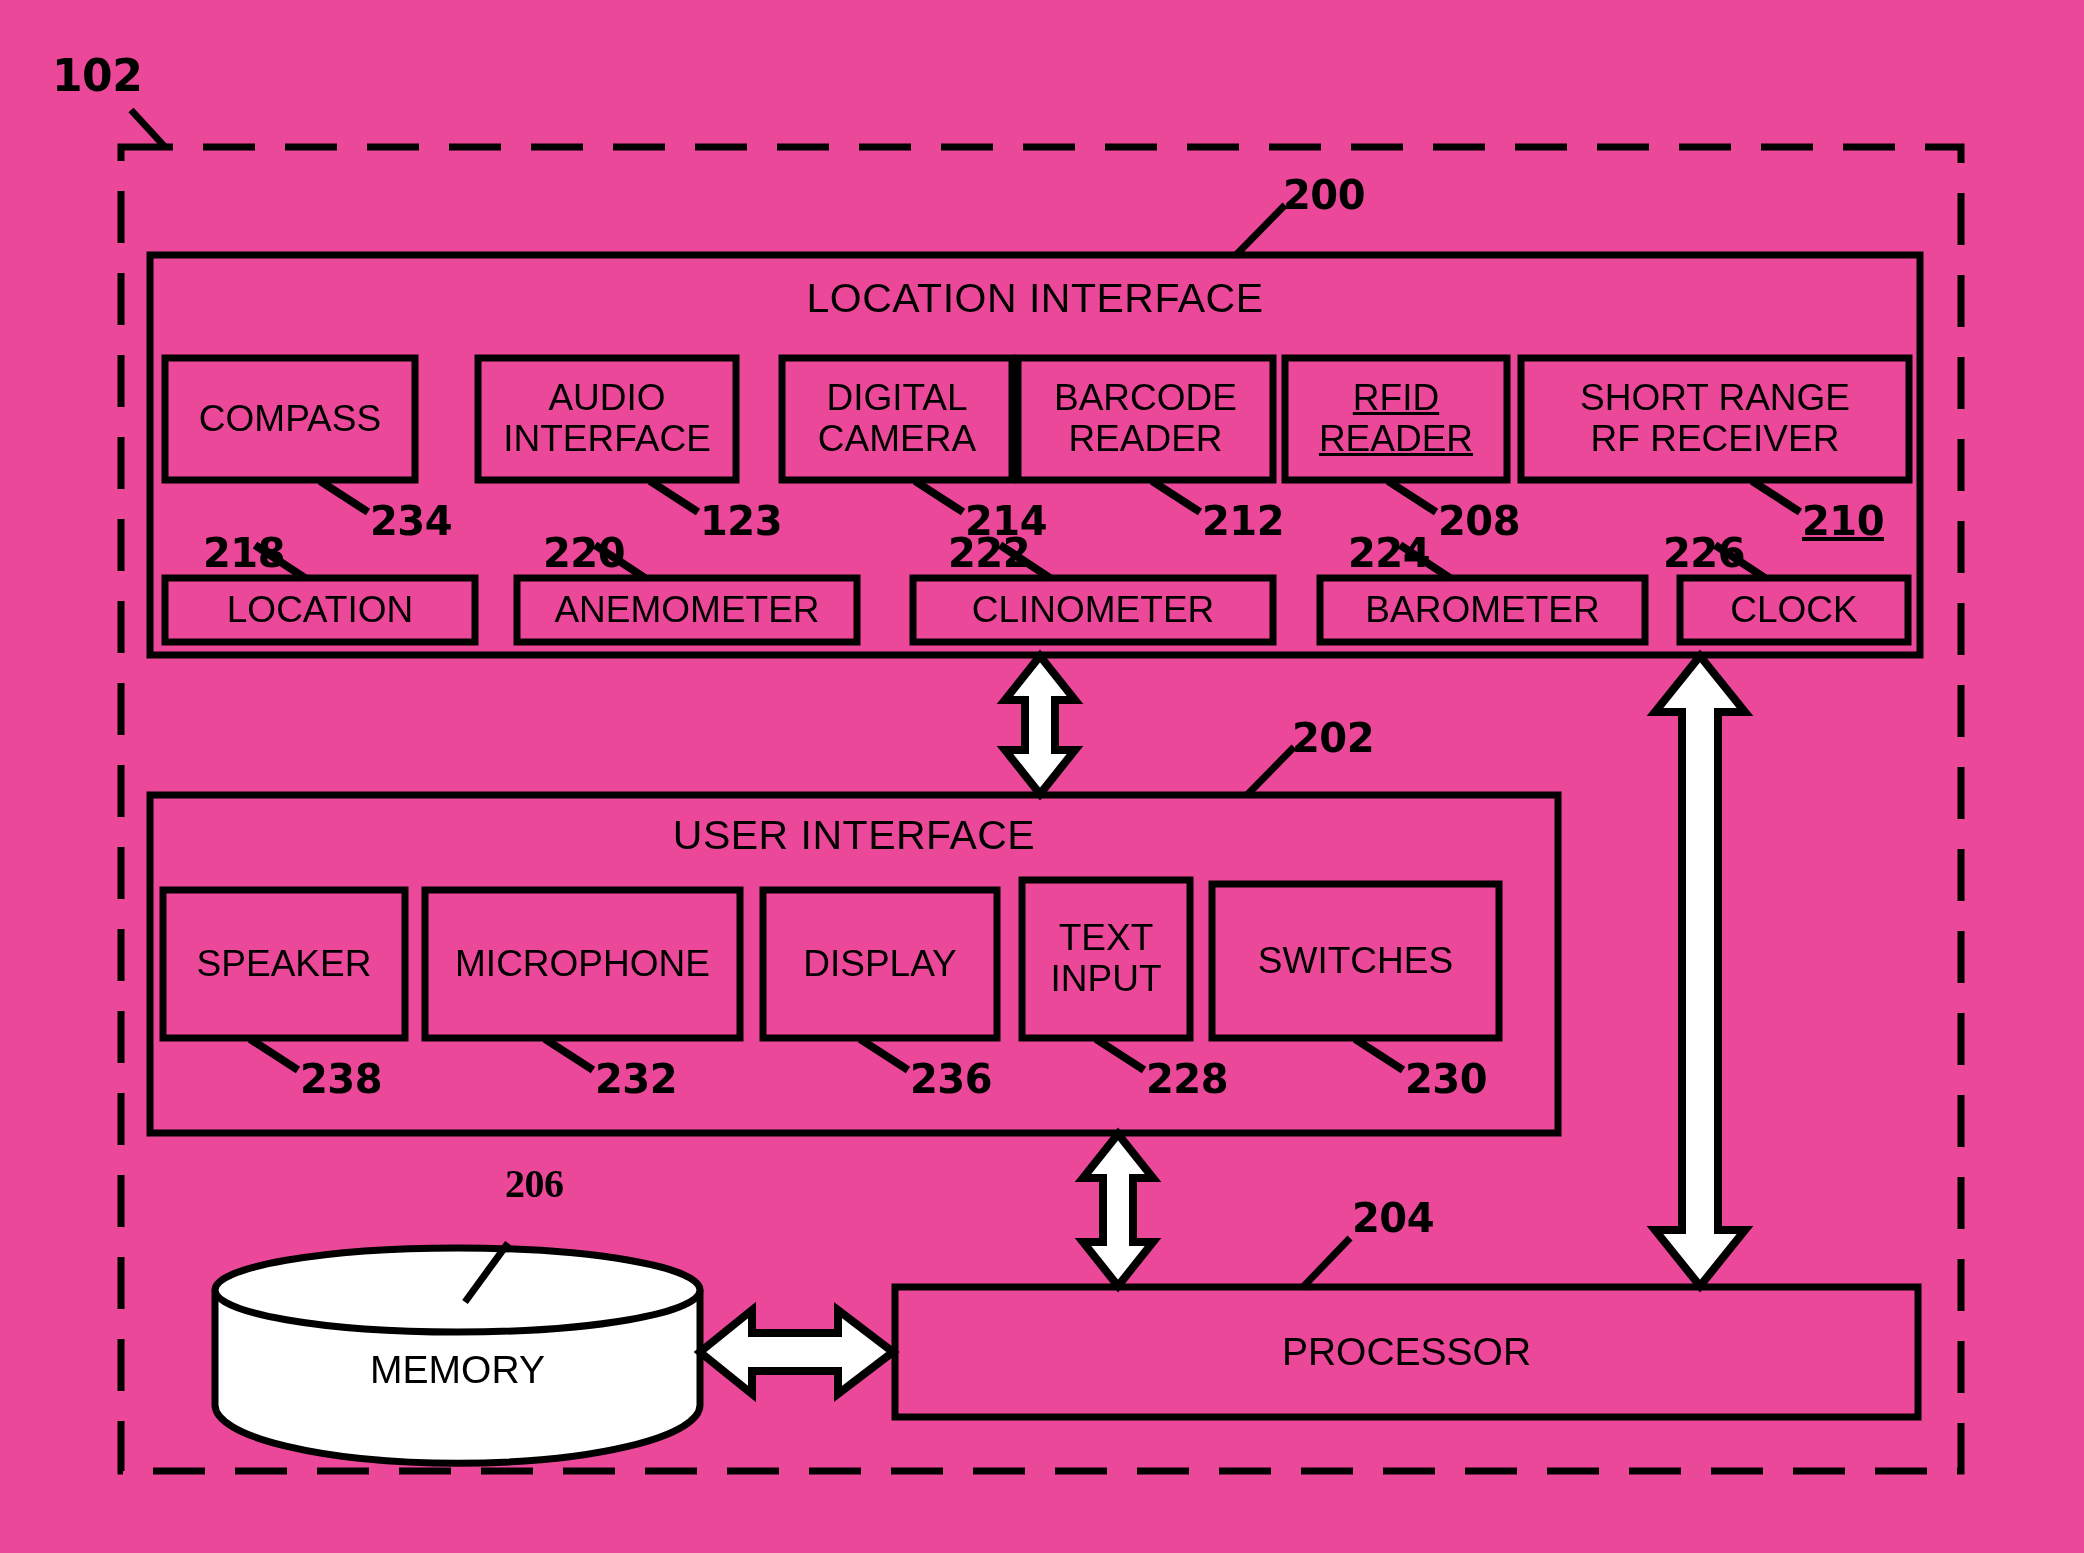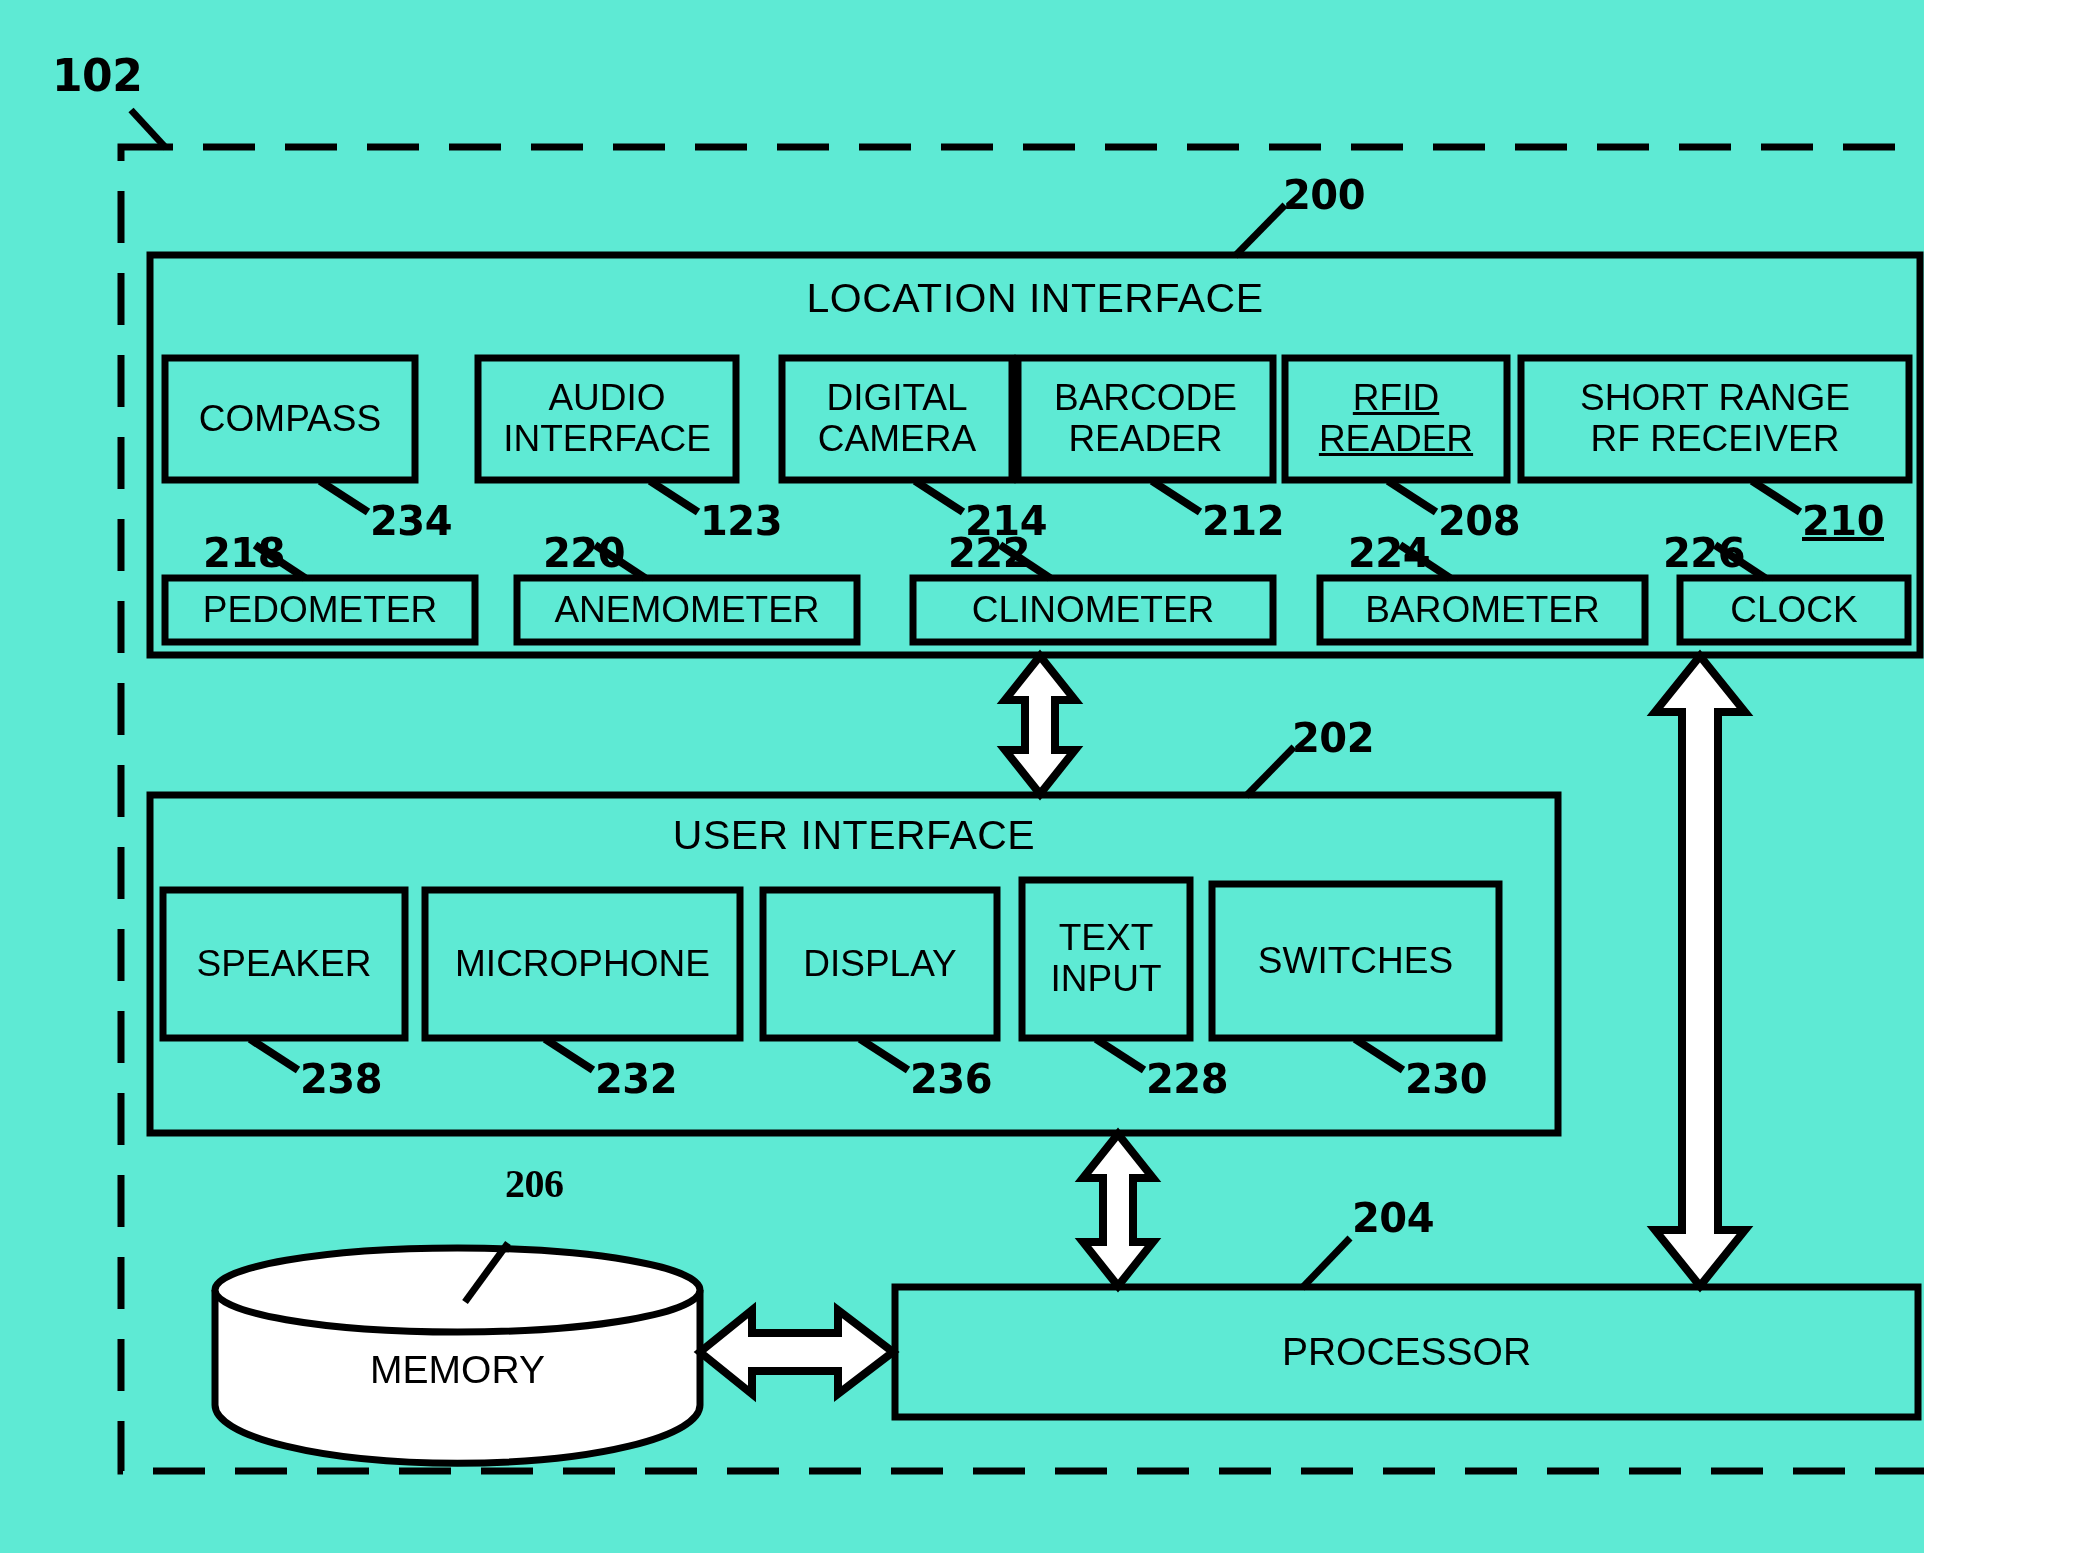--- a/index.html
+++ b/index.html
@@ -2,23 +2,23 @@
 <html><head>
 <meta charset="utf-8">
 <style>
   html, body {
     margin: 0;
     padding: 0;
     background: #ffffff;
   }
   #stage {
     position: relative;
-    width: 1924px;
+    width: 2084px;
     height: 1553px;
-    background: #5eead4;
+    background: #ec4899;
     font-family: "Liberation Sans", sans-serif;
     overflow: hidden;
   }
   svg#art {
     position: absolute;
     left: 0; top: 0;
     width: 2084px;
     height: 1553px;
   }
   .ref {
@@ -140,21 +140,21 @@
   <div class="cell-txt" style="left:1521px; top:358px; width:388px; height:122px; font-size:37px;">SHORT RANGE
 RF RECEIVER</div>
 
   <div class="ref" style="left:370px; top:498px;">234</div>
   <div class="ref" style="left:700px; top:498px;">123</div>
   <div class="ref" style="left:965px; top:498px;">214</div>
   <div class="ref" style="left:1202px; top:498px;">212</div>
   <div class="ref" style="left:1438px; top:498px;">208</div>
   <div class="ref" style="left:1802px; top:498px;text-decoration:underline;">210</div>
 
-  <div class="cell-txt" style="left:165px; top:578px; width:310px; height:64px; font-size:37px;">PEDOMETER</div>
+  <div class="cell-txt" style="left:165px; top:578px; width:310px; height:64px; font-size:37px;">LOCATION</div>
   <div class="cell-txt" style="left:517px; top:578px; width:340px; height:64px; font-size:37px;">ANEMOMETER</div>
   <div class="cell-txt" style="left:913px; top:578px; width:360px; height:64px; font-size:37px;">CLINOMETER</div>
   <div class="cell-txt" style="left:1320px; top:578px; width:325px; height:64px; font-size:37px;">BAROMETER</div>
   <div class="cell-txt" style="left:1680px; top:578px; width:228px; height:64px; font-size:37px;">CLOCK</div>
 
   <div class="ref" style="left:203px; top:530px;">218</div>
   <div class="ref" style="left:543px; top:530px;">220</div>
   <div class="ref" style="left:948px; top:530px;">222</div>
   <div class="ref" style="left:1348px; top:530px;">224</div>
   <div class="ref" style="left:1663px; top:530px;">226</div>

